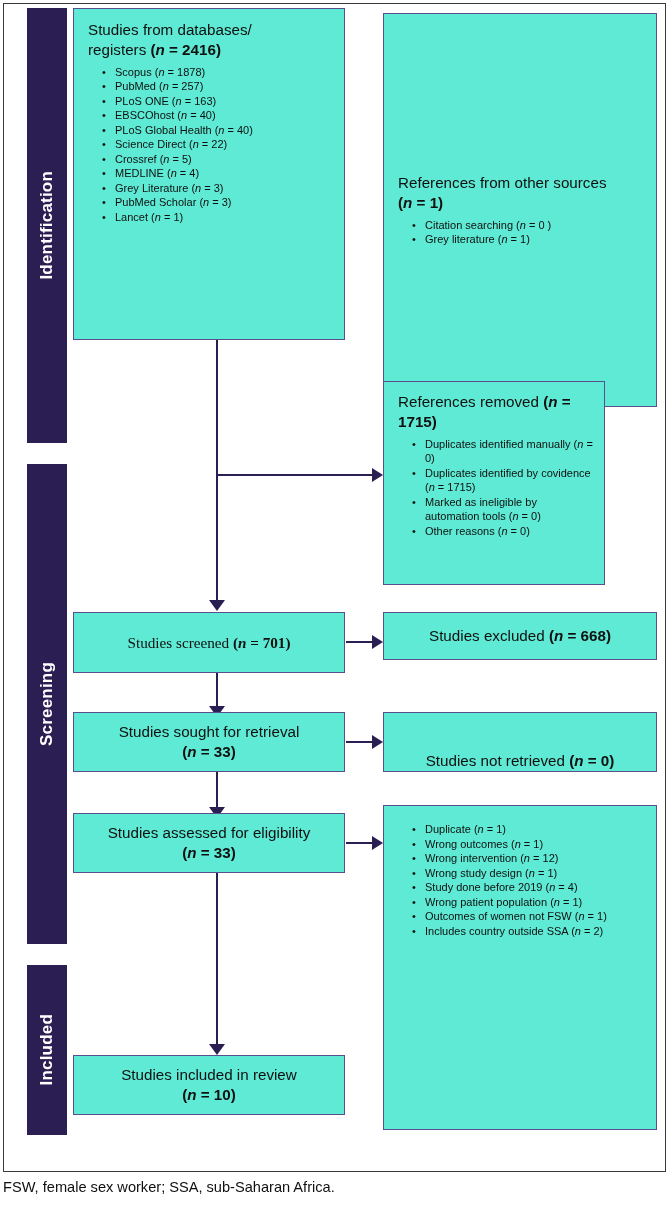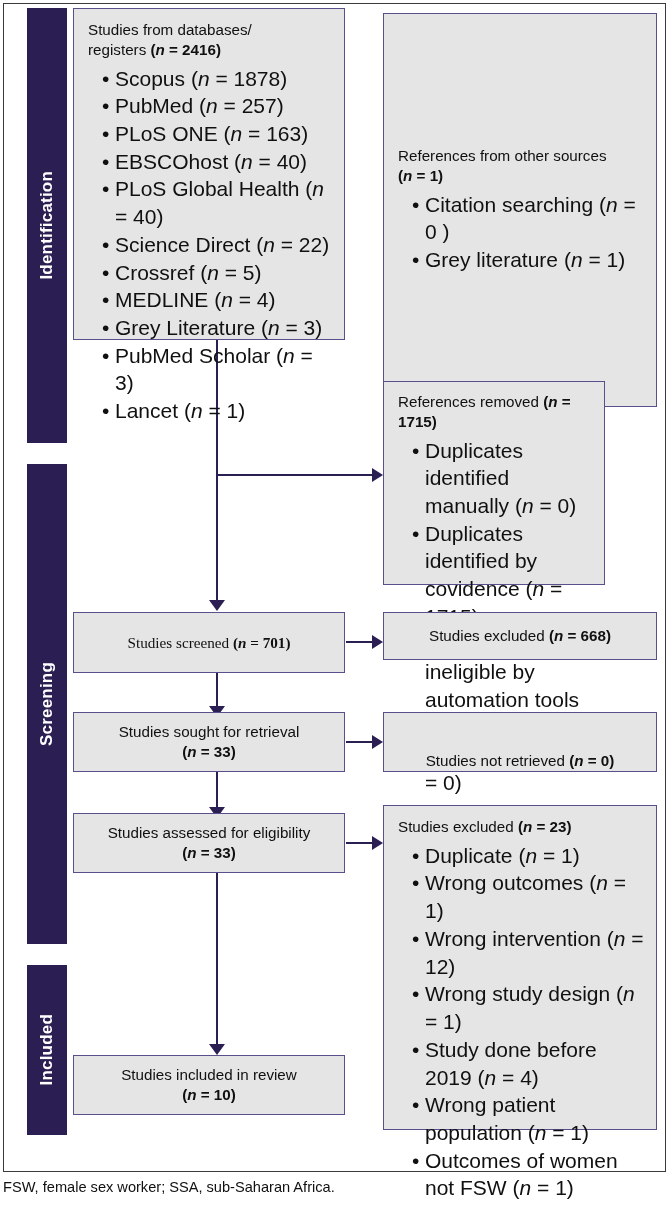--- a/index.html
+++ b/index.html
@@ -22,35 +22,35 @@
     position:absolute;left:27px;width:40px;background:#2b1e52;
     color:#ffffff;display:flex;align-items:center;justify-content:center;
   }
   .band .bandlabel{
     writing-mode:vertical-rl;transform:rotate(180deg);
     font-weight:bold;font-size:17px;letter-spacing:.2px;white-space:nowrap;
   }
 
   
   .box{
-    position:absolute;box-sizing:border-box;background:#e5e5e5;
+    position:absolute;box-sizing:border-box;background:#5eead4;
     border:1.5px solid #5b4e8c;
   }
   .box .inner{
     padding:0;margin:0;
   }
   .boxtitle{
     font-size:15.2px;line-height:1.30;margin:0;
   }
   .box.center .boxtitle{text-align:center;}
   ul.bl{
     list-style:none;margin:5px 0 0 0;padding:0 0 0 14px;
   }
   ul.bl li{
-    font-size:21px;line-height:1.32;margin:0 0 0px 0;
+    font-size:11px;line-height:1.32;margin:0 0 0px 0;
     padding-left:13px;text-indent:-13px;
   }
   ul.bl li::before{
     content:"\2022";display:inline-block;width:13px;text-indent:0;
   }
   .it{font-style:italic;}
   .bd{font-weight:bold;}
 
   
   .vline{position:absolute;background:#2b1e52;width:2.2px;}
@@ -183,23 +183,20 @@
   </div>
 
   <div class="box center" style="left:73px;top:813px;width:272px;height:60px;display:flex;align-items:center;justify-content:center;">
     <div class="boxtitle">
       <span>Studies assessed for eligibility</span><br>
       <span class="bd">(<span class="it">n</span> = 33)</span>
     </div>
   </div>
 
   <div class="box" style="left:383px;top:805px;width:274px;height:325px;padding:11px 10px 6px 14px;">
-    <div class="boxtitle">
-      <span>Studies excluded </span><span class="bd">(<span class="it">n</span> = 23)</span>
-    </div>
     <ul class="bl">
       <li>Duplicate (<span class="it">n</span> = 1)</li>
       <li>Wrong outcomes (<span class="it">n</span> = 1)</li>
       <li>Wrong intervention (<span class="it">n</span> = 12)</li>
       <li>Wrong study design (<span class="it">n</span> = 1)</li>
       <li>Study done before 2019 (<span class="it">n</span> = 4)</li>
       <li>Wrong patient population (<span class="it">n</span> = 1)</li>
       <li>Outcomes of women not FSW (<span class="it">n</span> = 1)</li>
       <li>Includes country outside SSA (<span class="it">n</span> = 2)</li>
     </ul>

